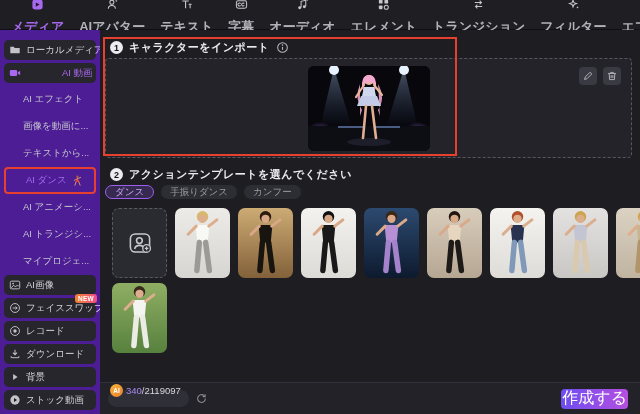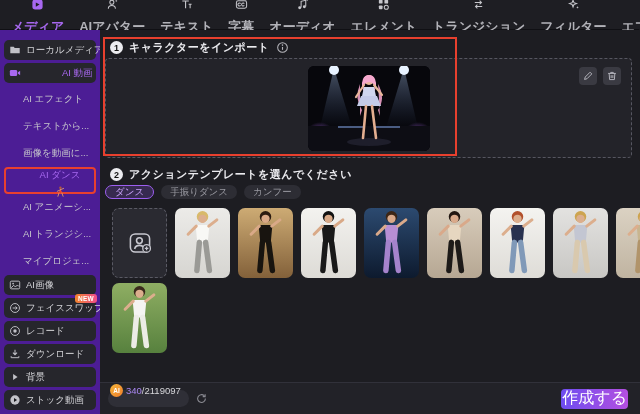--- a/index.html
+++ b/index.html
@@ -38,21 +38,21 @@
   }
   .spill .sicon { width:12px; height:12px; flex:none; color:#c2c2c8; }
   .spill.active { color:#a868f0;gap:41px; }
   .spill.active .sicon { color:#a868f0; }
   .ssub {
     height:27px; display:flex; align-items:center; gap:4px; padding-left:20px;
     font-size:9.5px; color:#c6c6cc; white-space:nowrap; cursor:pointer;
   }
   .ssub.selected {
     color:#a868f0; border:2px solid #e8402e; border-radius:4px;
-    padding-left:20px; margin:0 1px;flex-direction:column;
+    padding-left:20px; margin:0 1px;
   }
   .newbadge {
     position:absolute; top:-4px; right:-1px;
     background:linear-gradient(90deg,#f2832c,#ee4d8b);
     font-size:6.5px; font-weight:bold; color:#fff;
     padding:1px 3px; border-radius:3px; letter-spacing:.3px;
   }
 
   
   .main {
@@ -240,24 +240,24 @@
           <rect x="1" y="3.5" width="8.5" height="7" rx="1.5" fill="currentColor"></rect>
           <path d="M10.2 6.4l2.8-2v5.2l-2.8-2z" fill="currentColor"></path>
         </svg>
       </span>
       <span>AI 動画</span>
     </div>
     <div class="ssub">
       <span>AI エフェクト</span>
     </div>
     <div class="ssub">
+      <span>画像を動画に...</span>
+    </div>
+    <div class="ssub">
       <span>テキストから...</span>
-    </div>
-    <div class="ssub">
-      <span>画像を動画に...</span>
     </div>
     <div class="ssub selected">
       <span>AI ダンス</span>
       <span class="">
         <svg viewBox="0 0 12 14" width="12" height="12">
           <circle cx="6.5" cy="2" r="1.4" fill="#b55a3c"></circle>
           <path d="M6.5 3.4L4.2 8.2h4.8z" fill="#e8402e"></path>
           <path d="M4.8 8.2L3.6 12M8.2 8.2l1.4 3.8M6.5 4.4L2.8 6.2M6.5 4.4L10.2 2.8" stroke="#e8a06a" stroke-width="1" stroke-linecap="round" fill="none"></path>
         </svg>
       </span>

